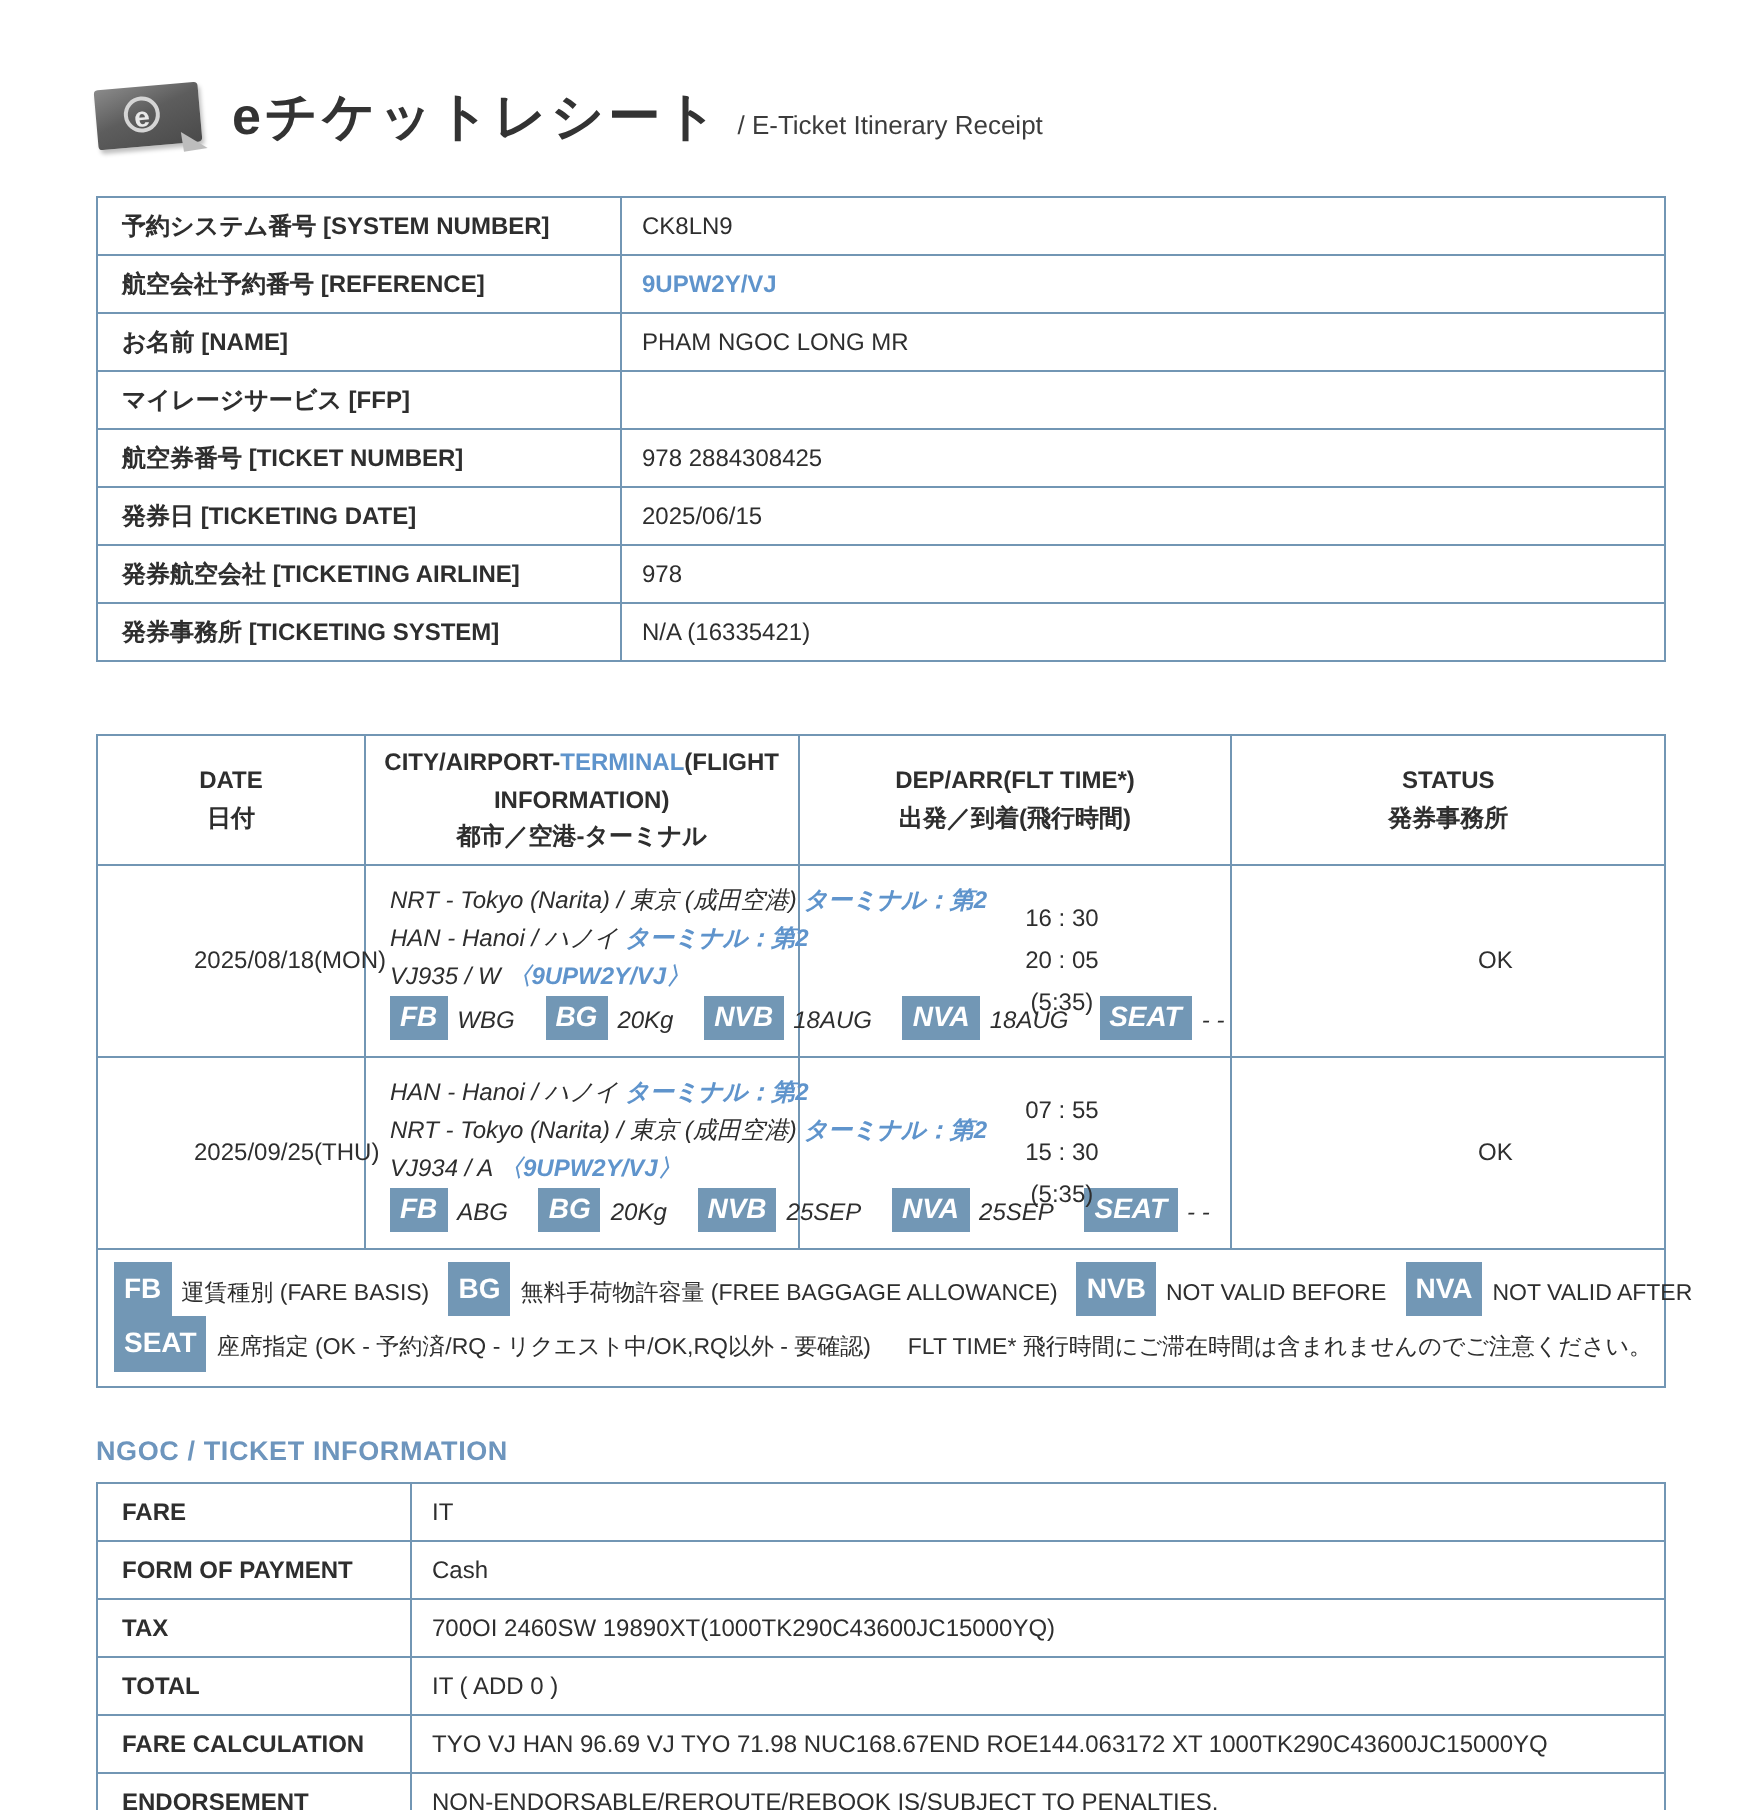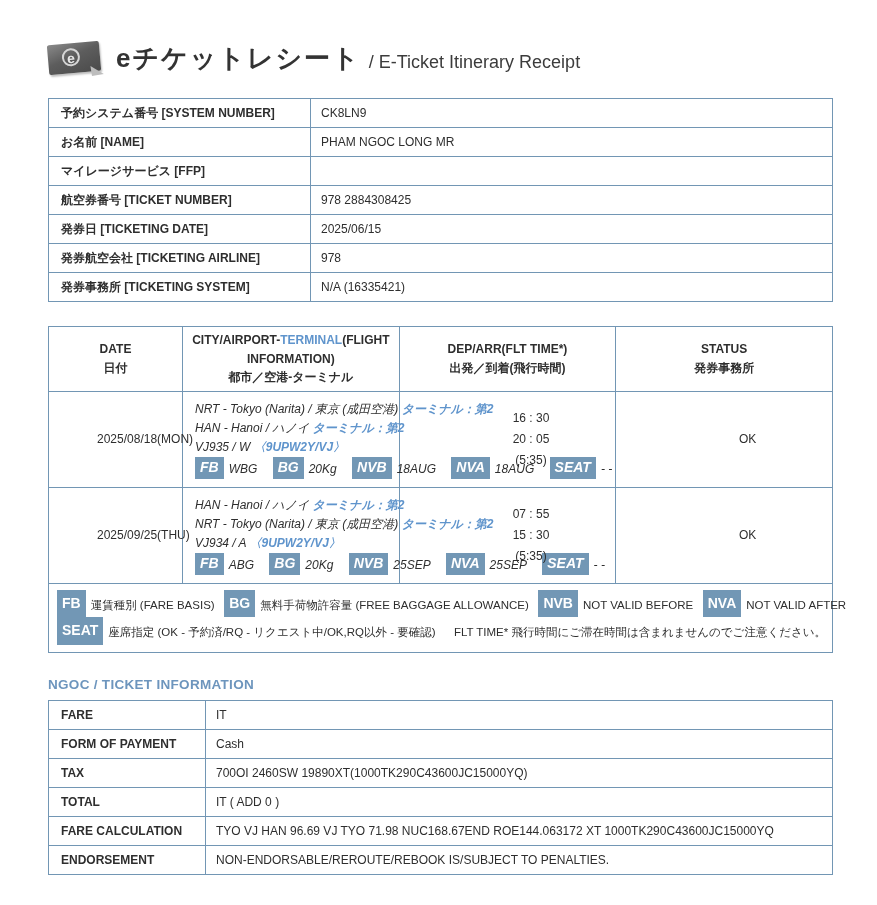--- a/index.html
+++ b/index.html
@@ -31,28 +31,28 @@
     position:absolute;left:14px;top:5px;width:18px;height:18px;
     border:2px solid #d5d5d5;border-radius:50%;
     color:#e8e8e8;font-size:14px;font-weight:bold;line-height:17px;text-align:center;
   }
   .ticket-icon .fold{
     position:absolute;right:-2px;bottom:-4px;width:0;height:0;
     border-left:12px solid transparent;border-top:10px solid #bdbdbd;
     transform:rotate(176deg);
   }
   .title-jp{font-size:26px;letter-spacing:2px;color:#333;font-weight:bold;}
-  .title-en{font-size:18px;color:#3c3c3c;margin-left:8px;padding-top:8px;}
+  .title-en{font-size:13px;color:#3c3c3c;margin-left:8px;padding-top:8px;}
 
   
   table{border-collapse:collapse;table-layout:fixed;}
   td{border:1px solid var(--border);font-size:12px;vertical-align:middle;padding-left:48px;}
 
   
-  .info-table{width:785px;margin-bottom:24px;}
+  .info-table{width:785px;margin-bottom:36px;}
   .info-table td{height:29px;padding:0 10px;}
   .info-table td.label{width:262px;font-weight:bold;padding-left:12px;}
   .blue-val{color:var(--link_blue);font-weight:bold;}
 
   
   .flight-table{width:785px;}
   .flight-table .th{
     text-align:center;font-weight:bold;height:45px;line-height:1.55;padding:4px 2px;
   }
   .flight-table td.date{width:134px;text-align:center;}
@@ -95,20 +95,24 @@
     <span class="title-en">/ E-Ticket Itinerary Receipt</span>
   </div>
 
   <table class="info-table">
     <tbody>
       <tr>
         <td class="label">予約システム番号 [SYSTEM NUMBER]</td>
         <td>CK8LN9</td>
       </tr>
       <tr>
+        <td class="label">航空会社予約番号 [REFERENCE]</td>
+        <td class="blue-val">9UPW2Y/VJ</td>
+      </tr>
+      <tr>
         <td class="label">お名前 [NAME]</td>
         <td>PHAM NGOC LONG MR</td>
       </tr>
       <tr>
         <td class="label">マイレージサービス [FFP]</td>
         <td></td>
       </tr>
       <tr>
         <td class="label">航空券番号 [TICKET NUMBER]</td>
         <td>978 2884308425</td>

